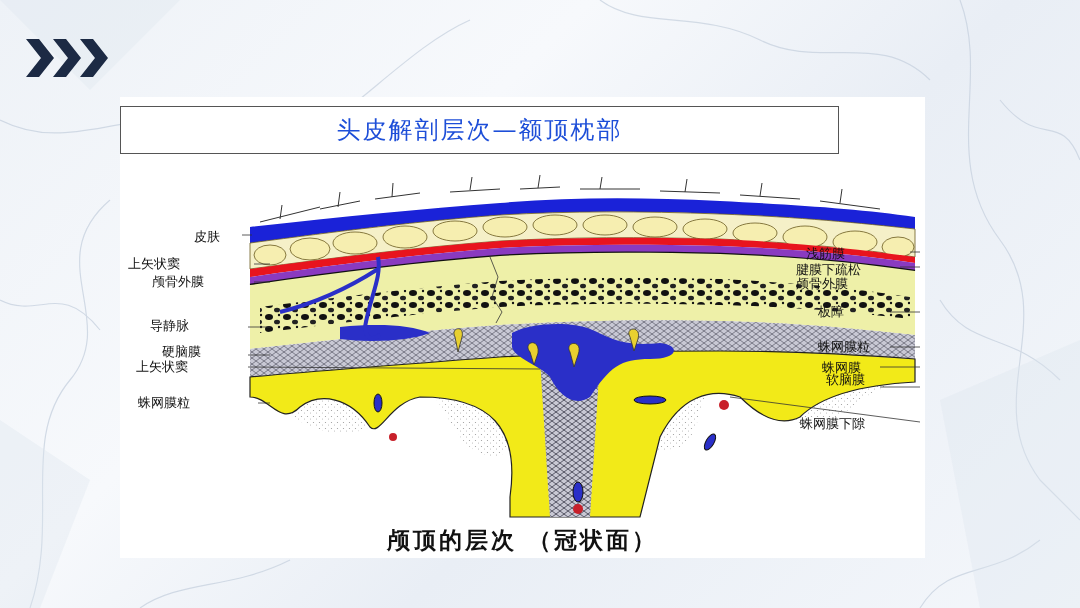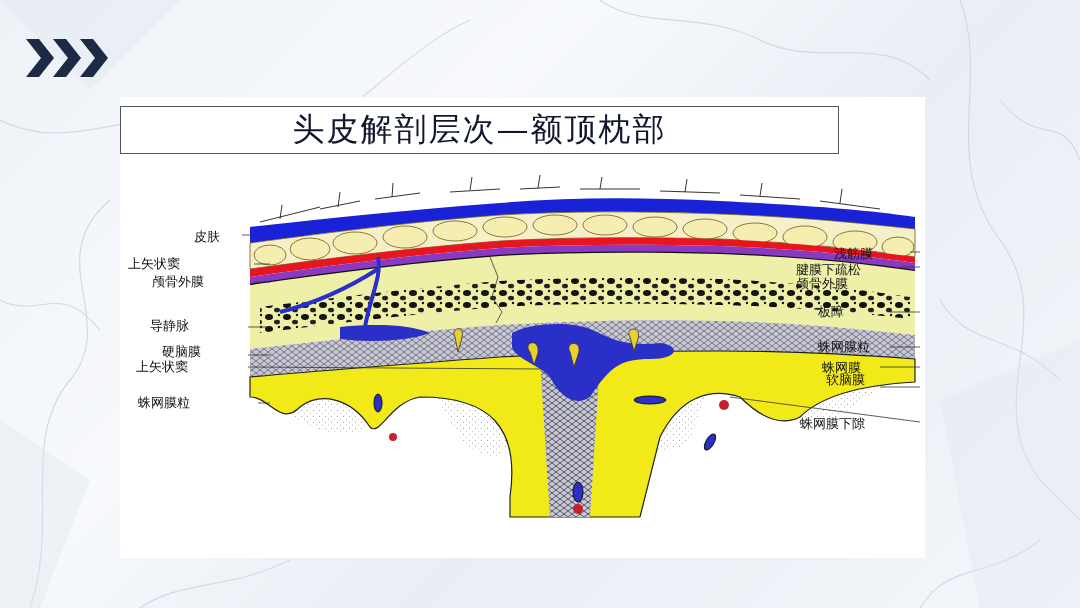--- a/index.html
+++ b/index.html
@@ -23,21 +23,21 @@
     position: absolute; left: 120px; top: 97px; width: 805px; height: 461px;
     background: #ffffff;
   }
   .title-box {
     position: absolute; left: 0px; top: 9px; width: 719px; height: 48px;
     border: 1.5px solid #555; background: #fff;
     display: flex; align-items: center; justify-content: center;
   }
   .title-box span {
     font-family: "DejaVu Serif", "Liberation Serif", serif;
-    font-size: 32px; color: #0f172a; letter-spacing: 2px;
+    font-size: 24px; color: #1d4ed8; letter-spacing: 2px;
   }
   .diagram { position: absolute; left: 0; top: 70px; width: 805px; height: 355px; }
   .label {
     position: absolute; font-family: "DejaVu Serif", serif; font-weight: normal;
     font-size: 13px; color: #111; white-space: nowrap; line-height: 14px;
   }
   .label.left { text-align: right; }
   .caption {
     position: absolute; left: 0; width: 805px; top: 428px; text-align: center;
     font-family: "DejaVu Serif", serif; font-weight: bold; font-size: 23px;
@@ -190,22 +190,23 @@
   </svg>
 
   <div class="label left" style="left:74px; top:133px;">皮肤</div>
   <div class="label left" style="left:8px; top:160px;">上矢状窦</div>
   <div class="label left" style="left:8px; top:178px;margin-left:24px;">颅骨外膜</div>
   <div class="label left" style="left:30px; top:222px;">导静脉</div>
   <div class="label left" style="left:42px; top:248px;">硬脑膜</div>
   <div class="label left" style="left:16px; top:263px;">上矢状窦</div>
   <div class="label left" style="left:18px; top:299px;">蛛网膜粒</div>
 
-  <div class="label" style="left:686px; top:150px;margin-left:28px;">浅筋膜</div>
+  <div class="label" style="left:686px; top:150px;">浅筋膜</div>
   <div class="label" style="left:676px; top:166px;">腱膜下疏松</div>
   <div class="label" style="left:676px; top:180px;">颅骨外膜</div>
   <div class="label" style="left:698px; top:208px;">板障</div>
   <div class="label" style="left:698px; top:243px;">蛛网膜粒</div>
   <div class="label" style="left:702px; top:264px;">蛛网膜</div>
   <div class="label" style="left:706px; top:276px;text-align:center;">软脑膜</div>
   <div class="label" style="left:680px; top:320px;">蛛网膜下隙</div>
 
+  <div class="caption">颅顶的层次 （冠状面）</div>
 </div>
 
 </body></html>

